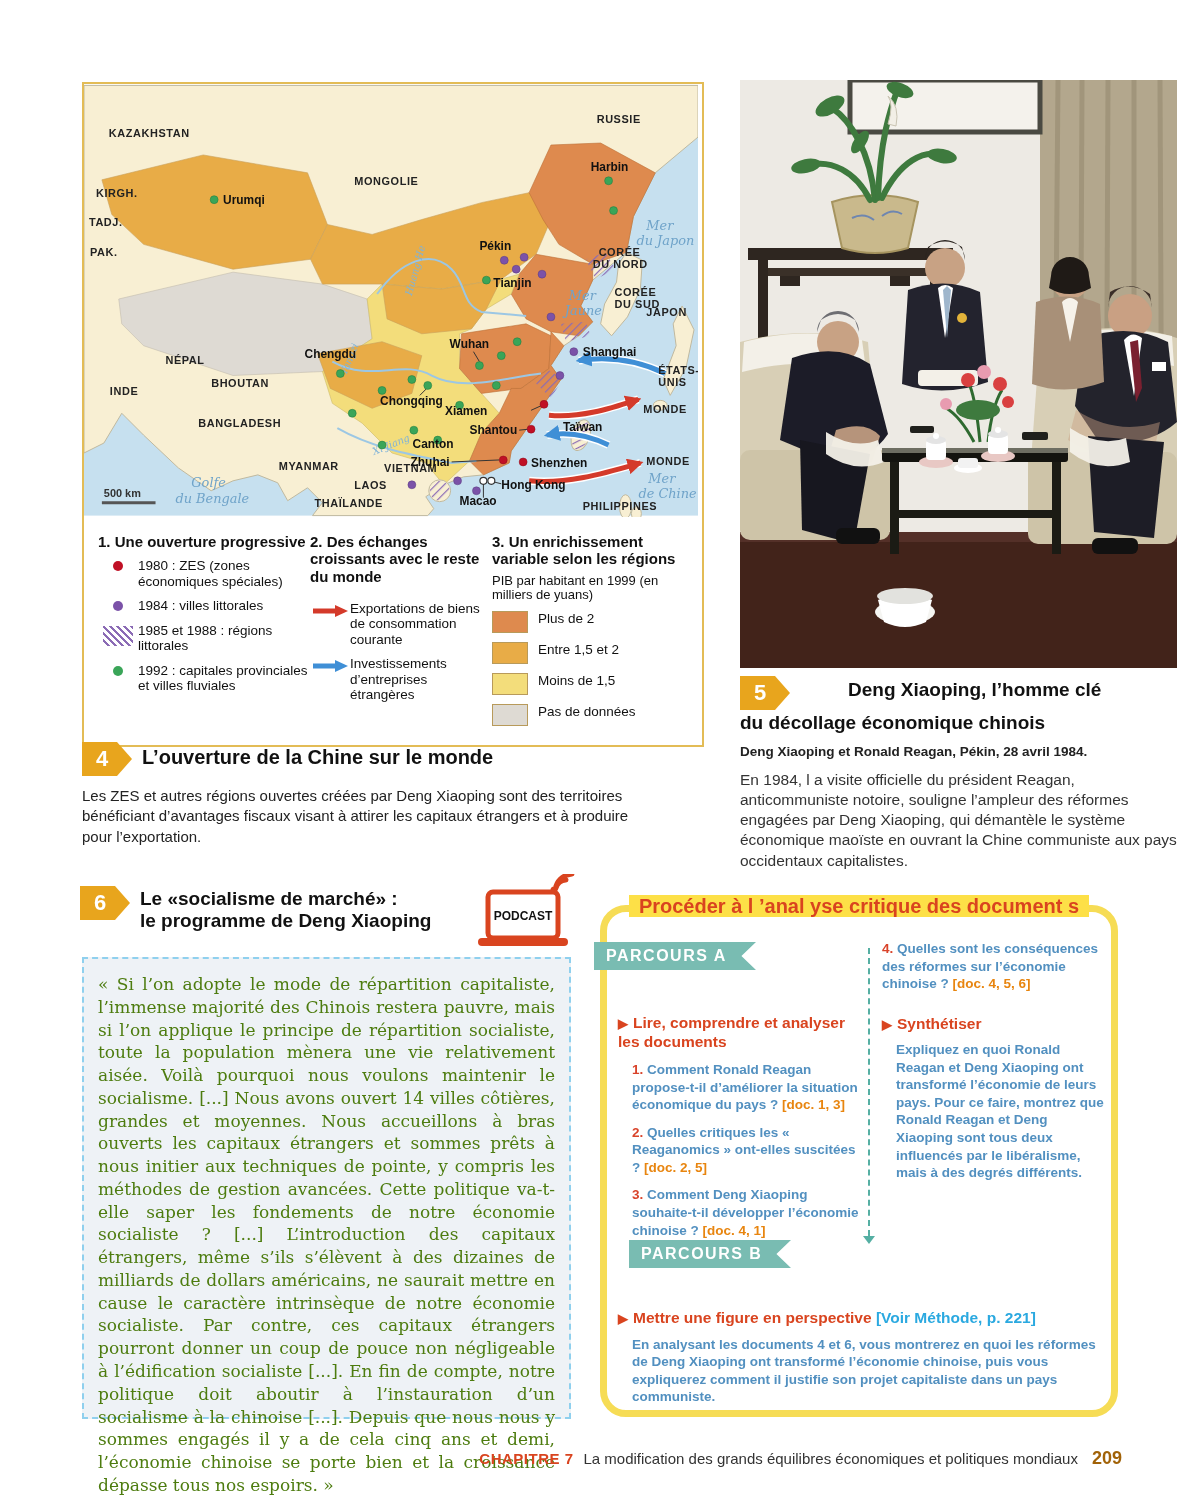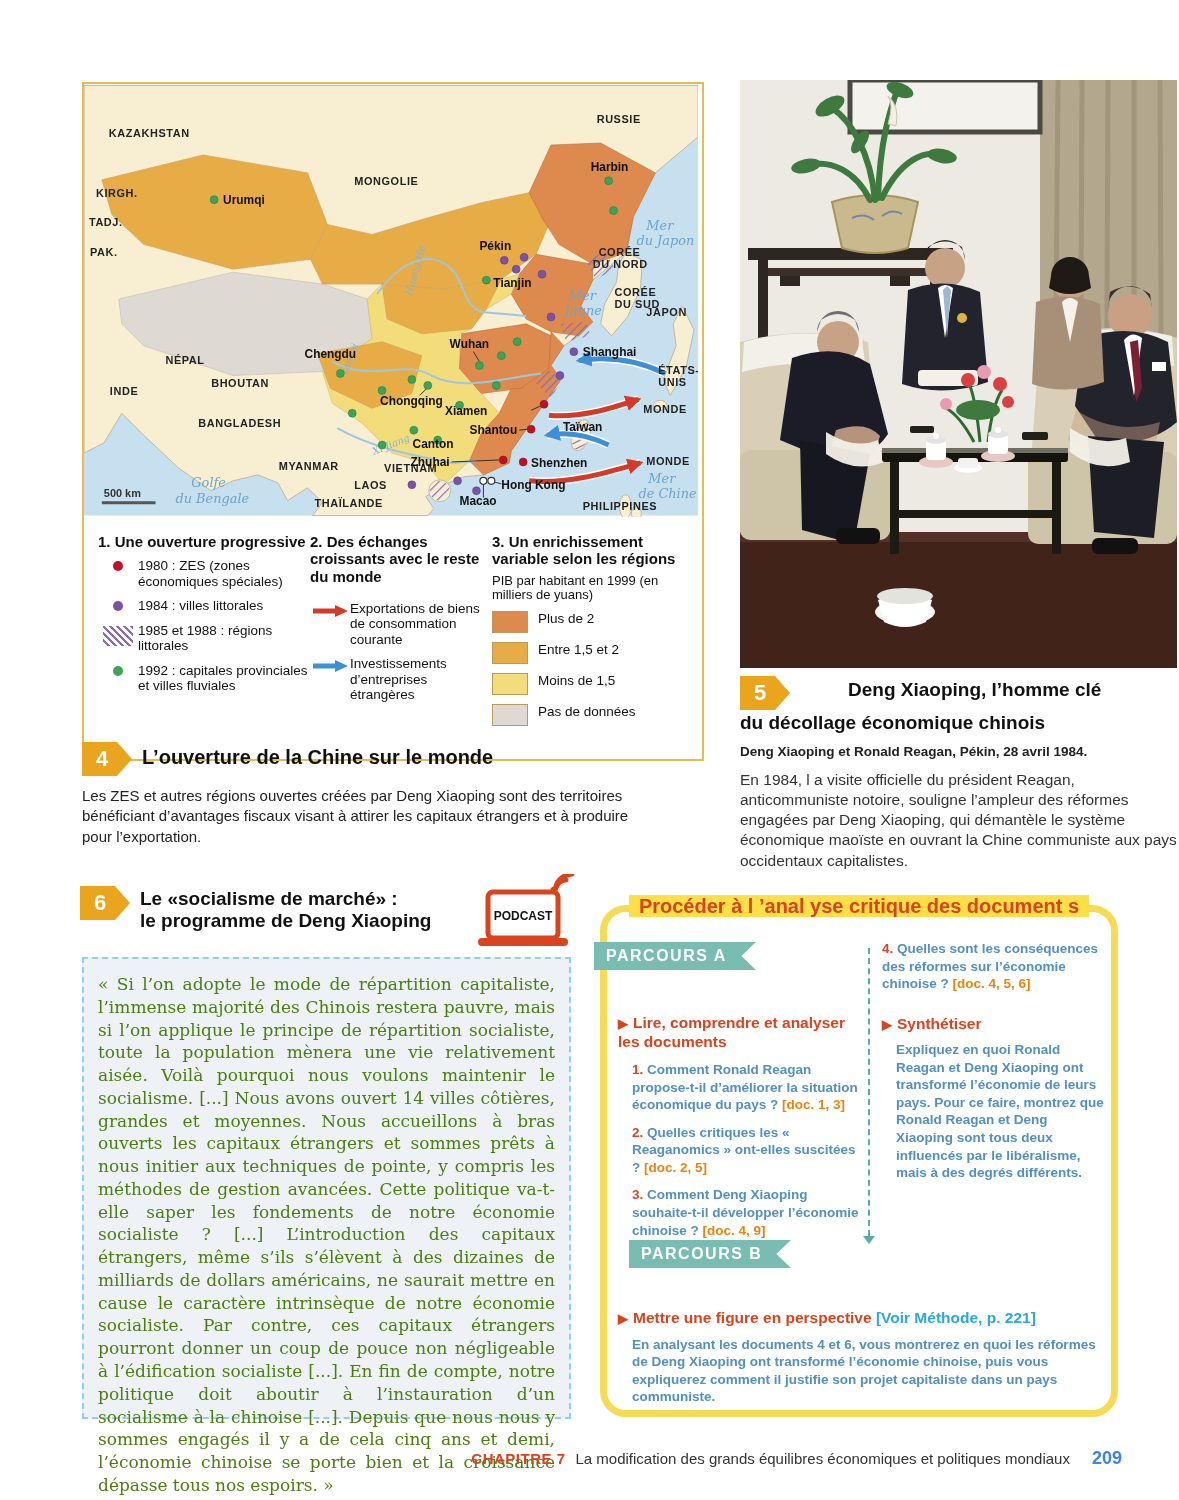--- a/index.html
+++ b/index.html
@@ -14,21 +14,21 @@
   .tri{color:#D9441F;font-size:13px;margin-right:5px;}
 
   
   .map-box{border:2px solid #E3BC56;background:#fff;}
   .map-country{font:700 11px "Liberation Sans",sans-serif;fill:#222;letter-spacing:.6px;}
   .map-city{font:700 12px "Liberation Sans",sans-serif;fill:#111;}
   .map-sea{font:italic 13px "DejaVu Serif",serif;fill:#6FA3C9;}
   .map-river{font:italic 10px "DejaVu Serif",serif;fill:#7FB3D9;}
   .map-scale{font:700 11px "Liberation Sans",sans-serif;fill:#333;}
 
-  .legend{display:flex;padding:12px 14px 24px 14px;background:#fff;}
+  .legend{display:flex;padding:12px 14px 10px 14px;background:#fff;}
   .leg-col1{width:212px;}.leg-col2{width:182px;}.leg-col3{width:186px;}
   .leg-title{font:700 15px/1.15 "Liberation Sans",sans-serif;color:#111;margin-bottom:8px;}
   .leg-sub{font:400 13px/1.15 "Liberation Sans",sans-serif;color:#111;margin:-2px 0 8px 0;}
   .leg-row{display:flex;align-items:flex-start;margin-bottom:9px;}
   .leg-marker{width:40px;flex:0 0 auto;display:flex;justify-content:center;padding-top:3px;}
   .leg-label{font:400 13.5px/1.15 "Liberation Sans",sans-serif;color:#111;}
   .dot{width:10px;height:10px;border-radius:50%;display:inline-block;}
   .dot-red{background:#C01025;}.dot-purple{background:#7B52A8;}.dot-green{background:#3AA558;}
   .hatch-swatch{width:30px;height:20px;background:repeating-linear-gradient(45deg,transparent 0 3px,#8B6BB5 3px 5px);}
   .swatch{width:34px;height:20px;border:1px solid #B89A5A;flex:0 0 auto;margin-right:10px;}
@@ -56,21 +56,21 @@
   .q{font:700 13.5px/1.3 "Liberation Sans",sans-serif;color:#5290C0;margin:0 0 10px 0;}
   .qnum{color:#D9432A;}
   .qref{color:#E8850F;}
   .blue-body{font:700 13.5px/1.3 "Liberation Sans",sans-serif;color:#5290C0;}
   .divider{border-left:2px dashed #55AFA3;}
   .method-ref{color:#2BA9E0;}
 
   
   .footer{font:400 15px "Liberation Sans",sans-serif;color:#333;text-align:right;}
   .footer .chap{font:700 15px "Liberation Sans",sans-serif;color:#D9441F;letter-spacing:.5px;margin-right:10px;}
-  .footer .pg{font:700 18px "Liberation Sans",sans-serif;color:#3b82f6;margin-left:22px;}
+  .footer .pg{font:700 18px "Liberation Sans",sans-serif;color:#a16207;margin-left:14px;}
 </style>
 </head>
 <body>
 
 <div class="page">
 
   <div class="abs map-box" style="left:82px;top:82px;width:618px;">
     <svg width="614" height="433" viewBox="0 0 618 433">
       <defs>
         <pattern id="hatch" width="6" height="6" patternUnits="userSpaceOnUse" patternTransform="rotate(45)">
@@ -491,21 +491,21 @@
     <span>Procéder à l ’anal yse critique des document  s</span>
   </div>
 
   <div class="abs ribbon" style="left:594px;top:942px;">PARCOURS A</div>
 
   <div class="abs" style="left:618px;top:988px;width:248px;">
     <div class="act-h"><span class="tri">▶</span><span>Lire, comprendre et analyser les documents</span></div>
     <div style="margin-top:10px;padding-left:14px;">
       <p class="q"><b class="qnum">1.</b> <span>Comment Ronald Reagan propose-t-il d’améliorer la situation économique du pays ? </span><b class="qref">[doc. 1, 3]</b></p>
       <p class="q"><b class="qnum">2.</b> <span>Quelles critiques les « Reaganomics » ont-elles suscitées ? </span><b class="qref">[doc. 2, 5]</b></p>
-      <p class="q"><b class="qnum">3.</b> <span>Comment Deng Xiaoping souhaite-t-il développer l’économie chinoise ? </span><b class="qref">[doc. 4, 9]</b></p>
+      <p class="q"><b class="qnum">3.</b> <span>Comment Deng Xiaoping souhaite-t-il développer l’économie chinoise ? </span><b class="qref">[doc. 4, 1]</b></p>
     </div>
   </div>
 
   <div class="abs divider" style="left:868px;top:948px;height:288px;"></div>
   <div class="abs" style="left:863px;top:1236px;width:0;height:0;border-left:6px solid transparent;border-right:6px solid transparent;border-top:8px solid #55AFA3;"></div>
 
   <div class="abs" style="left:882px;top:940px;width:222px;">
     <p class="q"><b class="qnum">4.</b> <span>Quelles sont les conséquences des réformes sur l’économie chinoise ? </span><b class="qref">[doc. 4, 5, 6]</b></p>
     <div class="act-h" style="margin-top:22px;"><span class="tri">▶</span><span>Synthétiser</span></div>
     <div class="blue-body" style="margin-top:8px;padding-left:14px;">Expliquez en quoi Ronald Reagan et Deng Xiaoping ont transformé l’économie de leurs pays. Pour ce faire, montrez que Ronald Reagan et Deng Xiaoping sont tous deux influencés par le libéralisme, mais à des degrés différents.</div>

